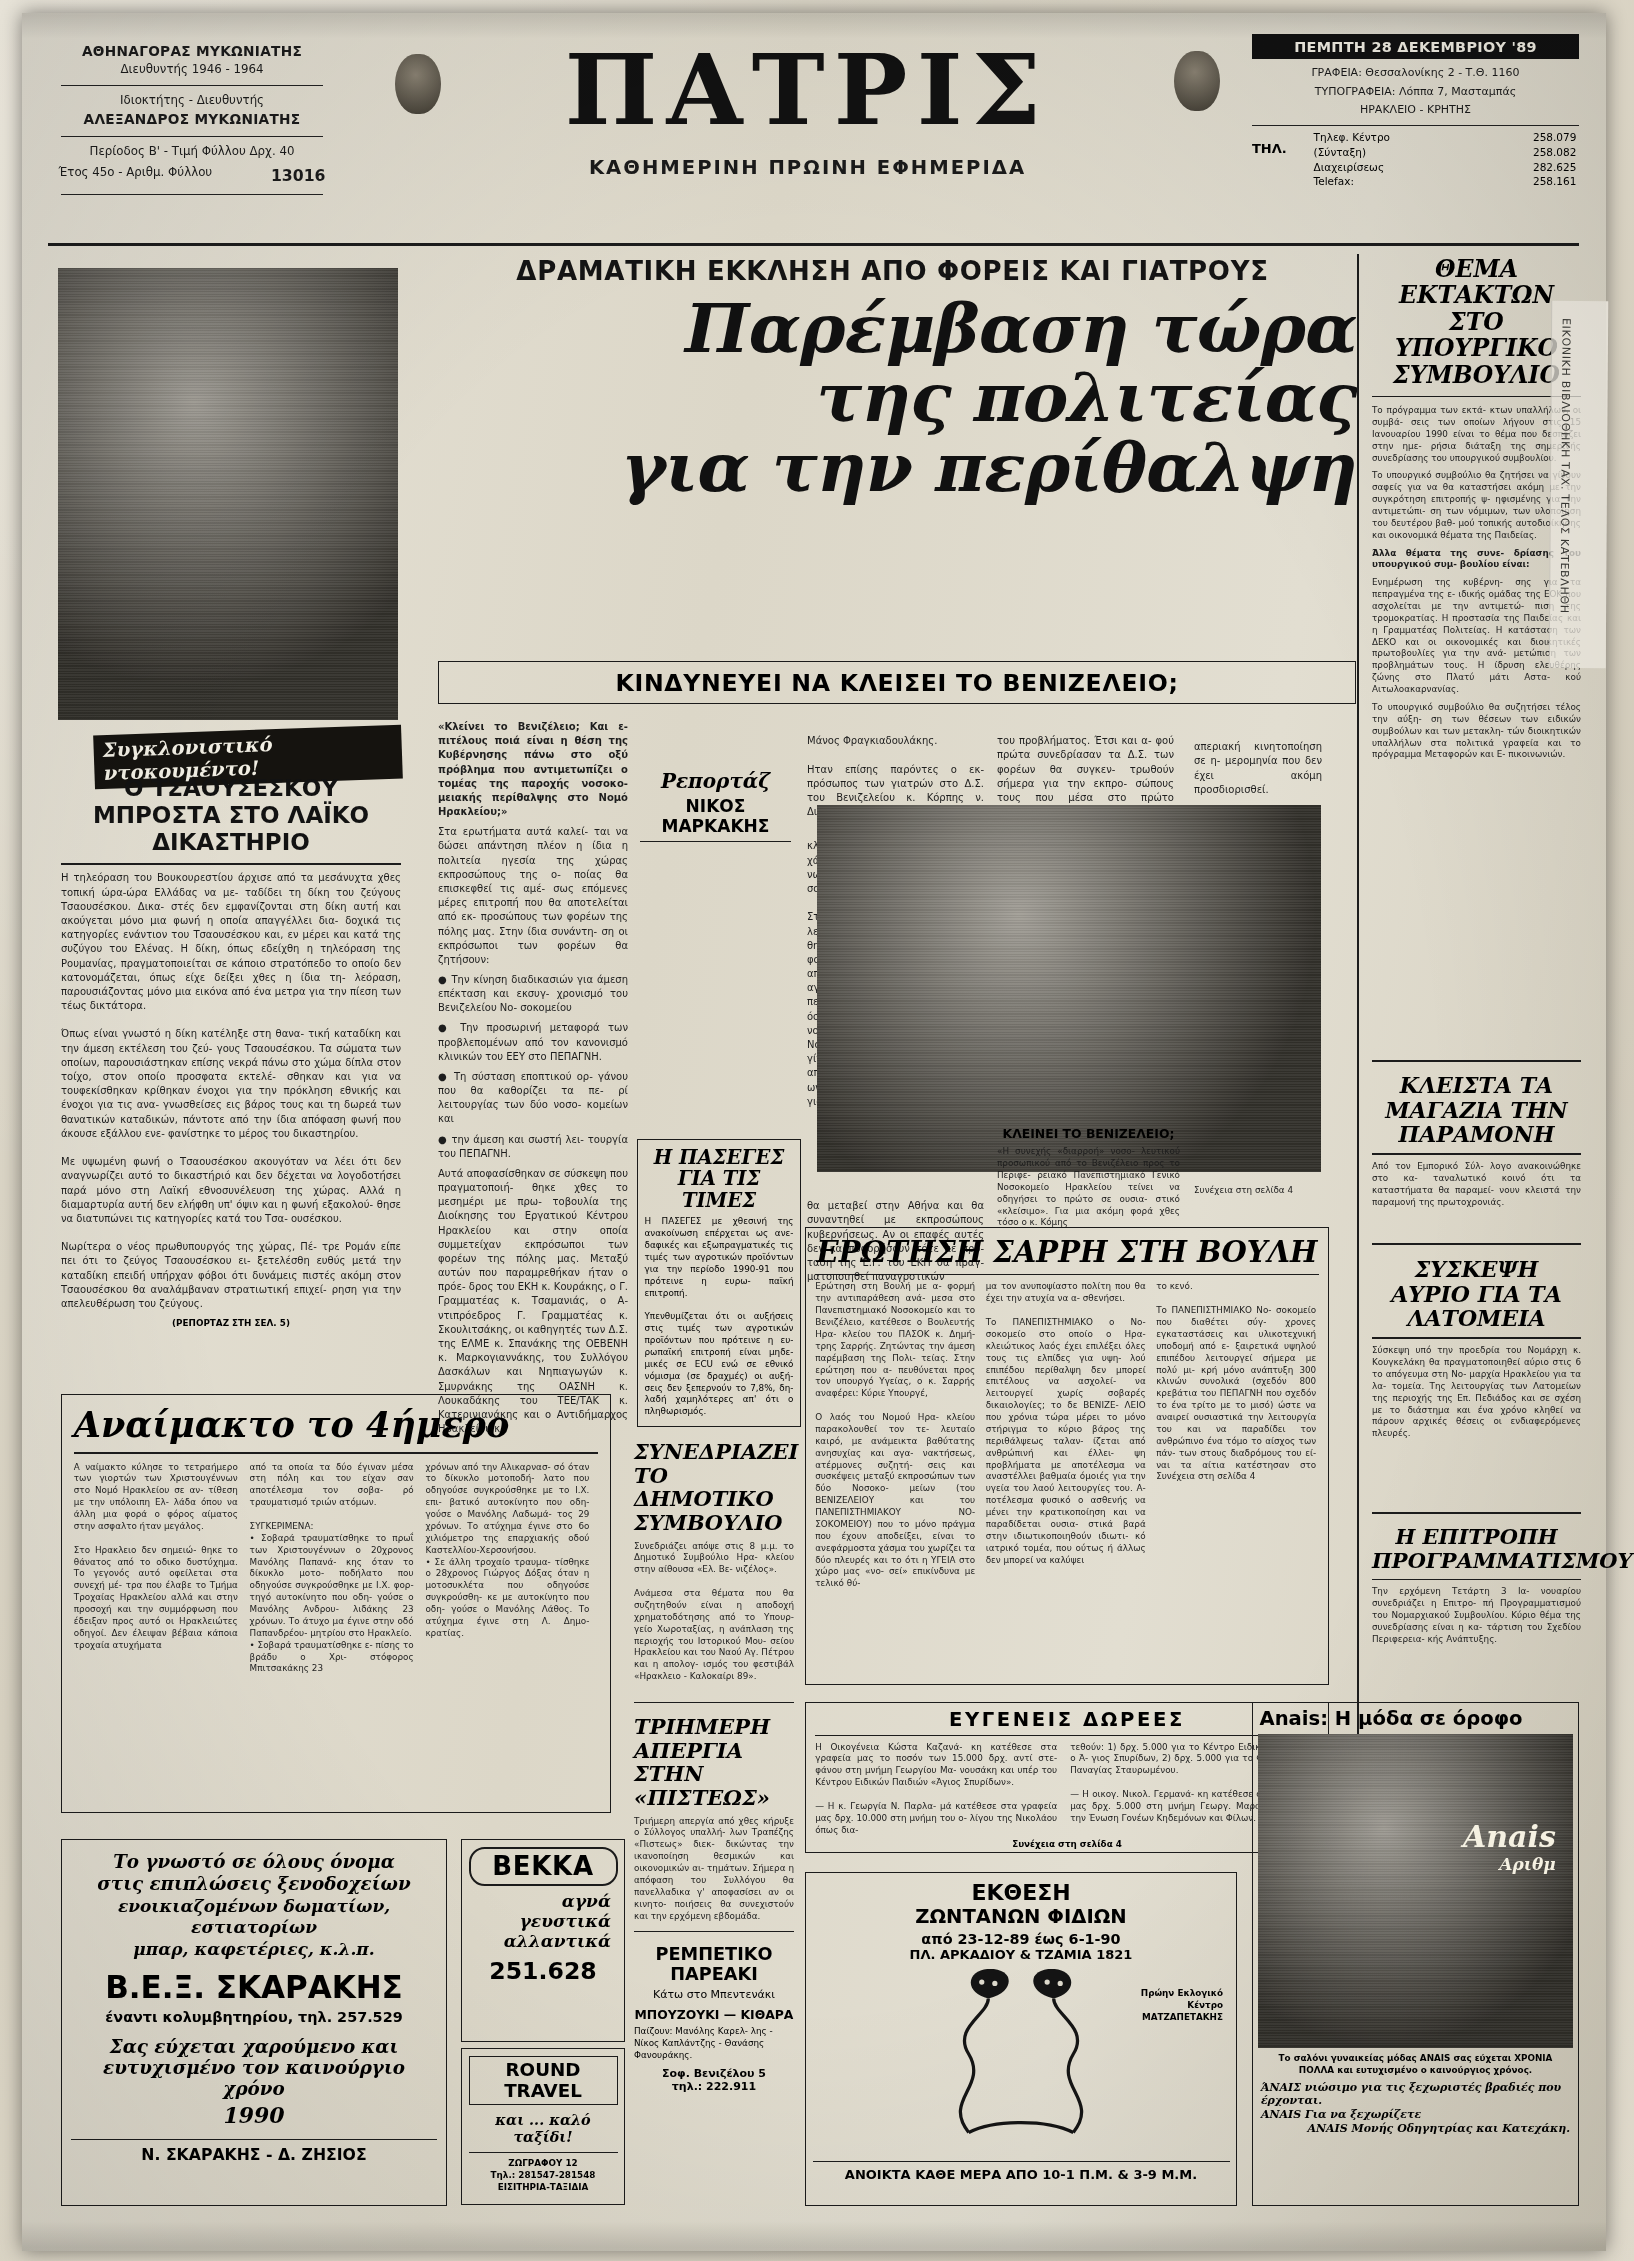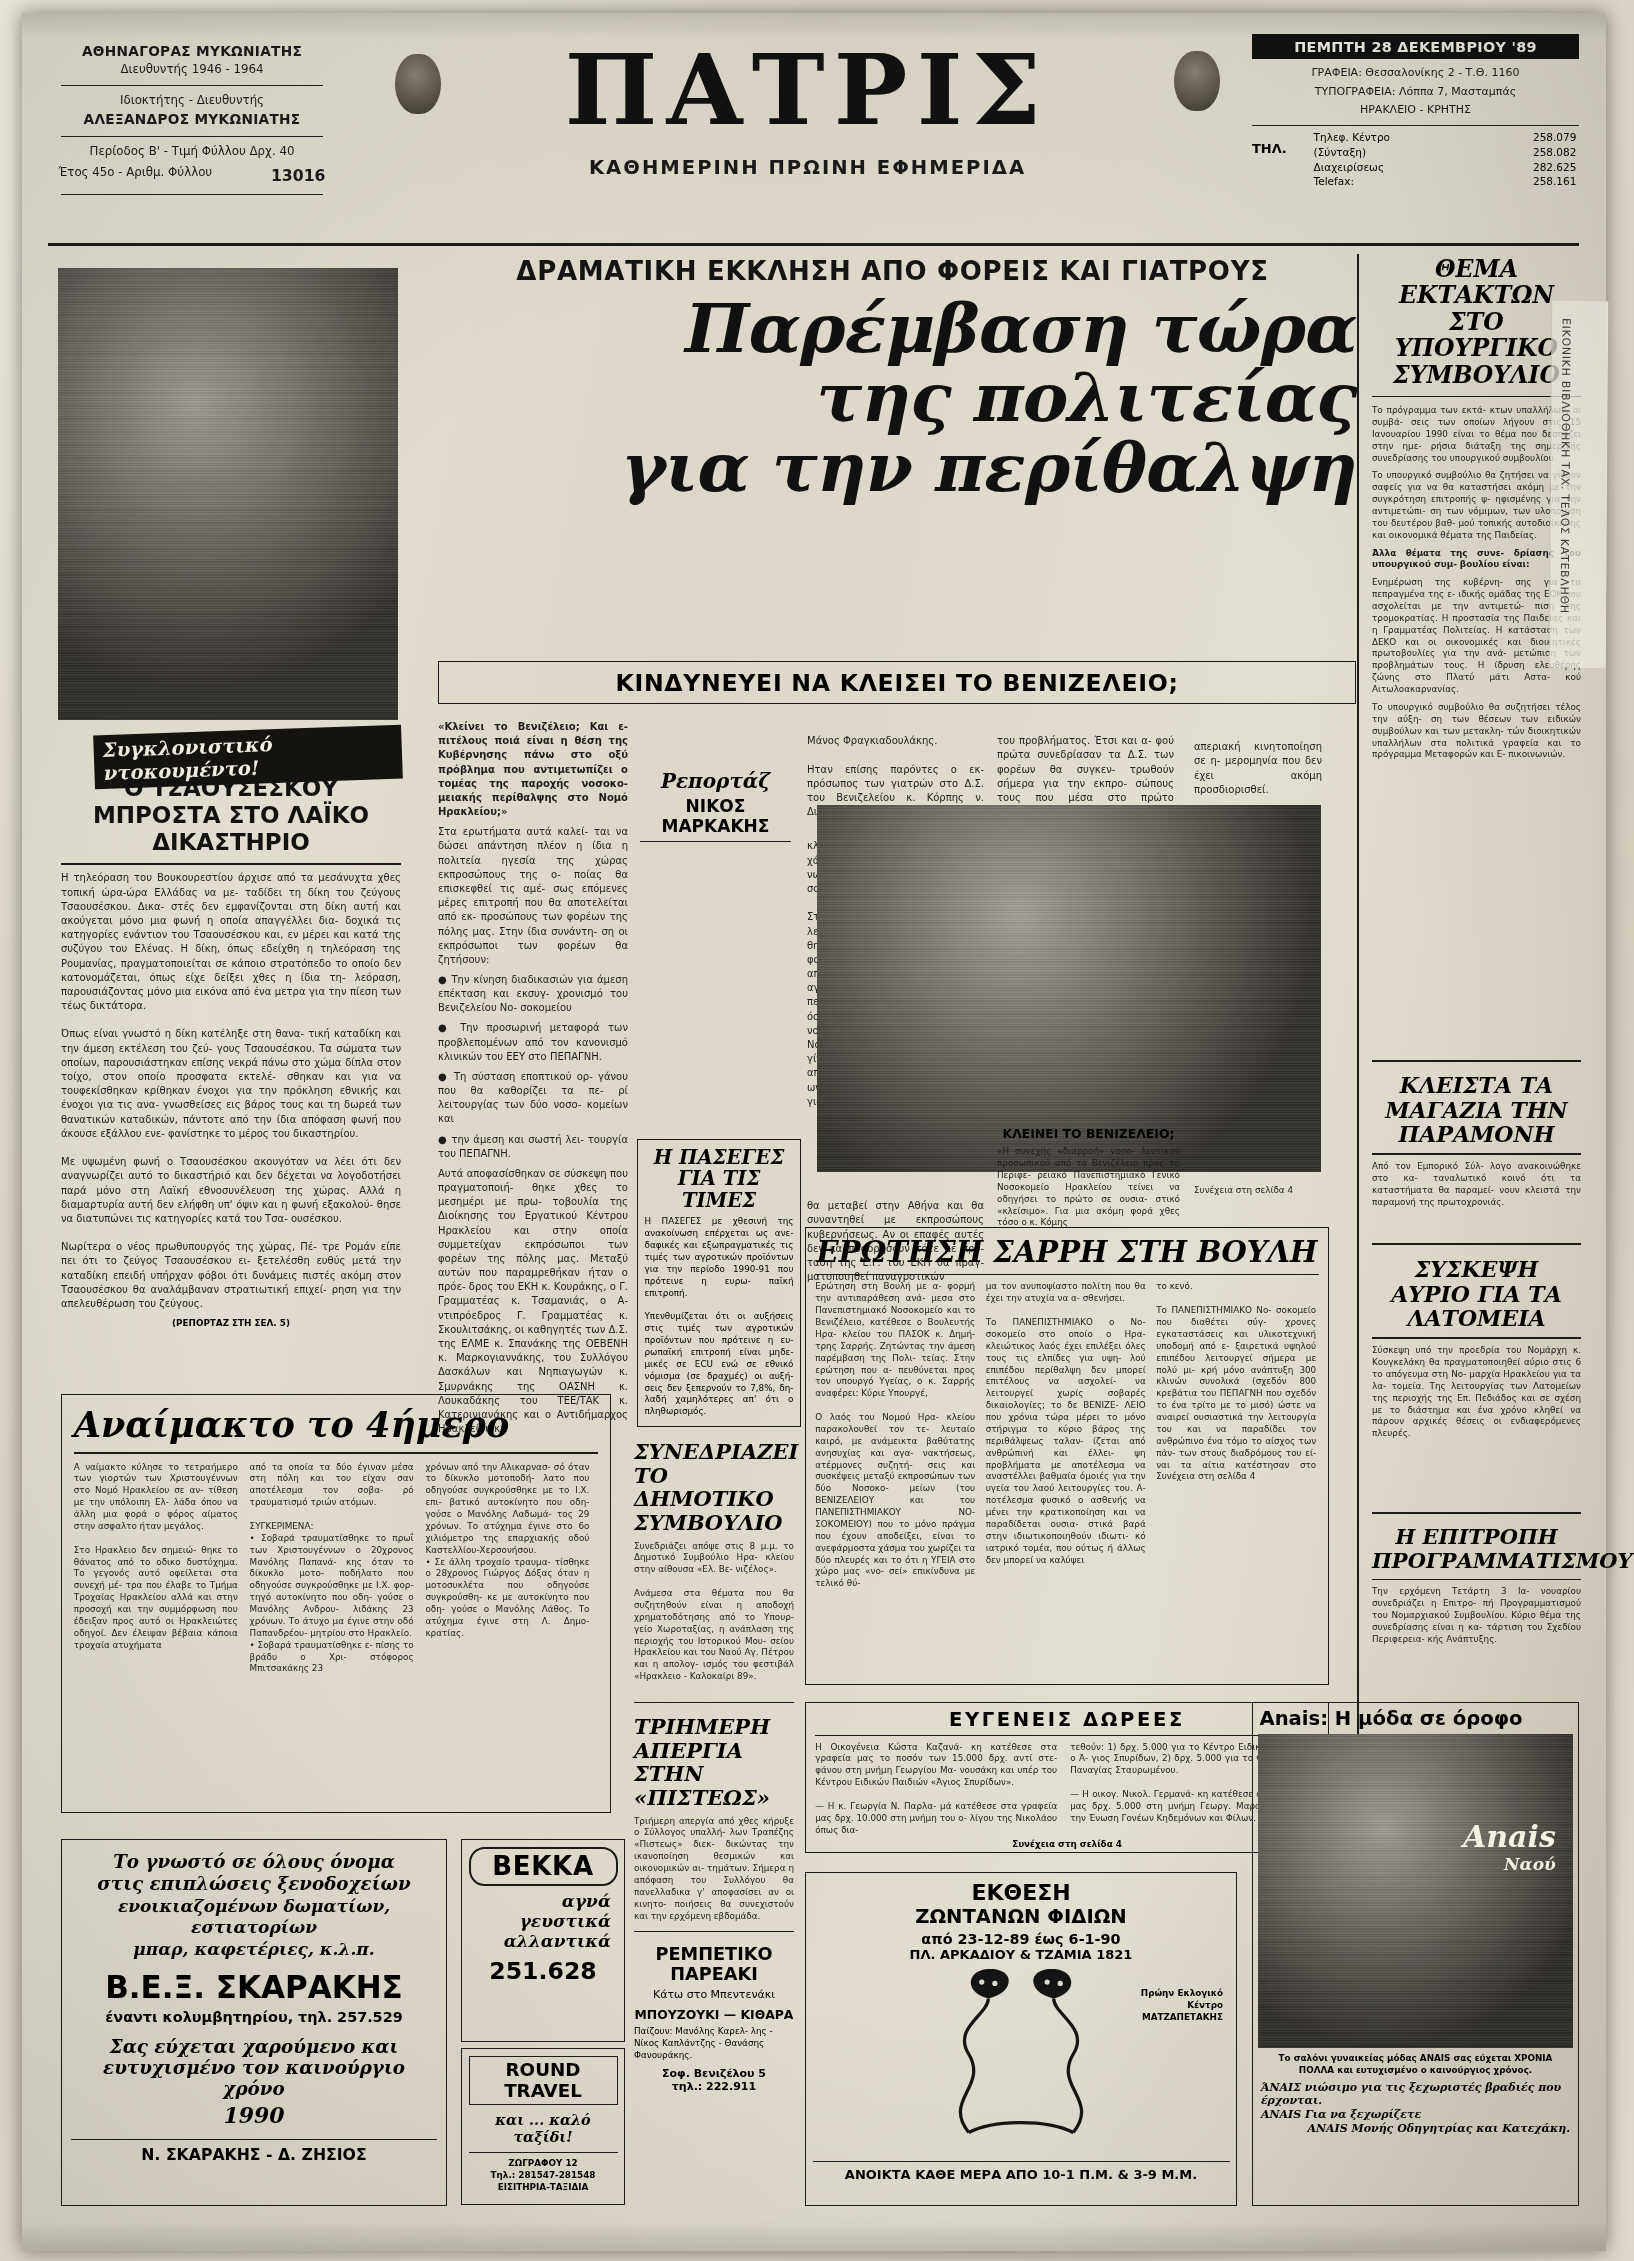--- a/index.html
+++ b/index.html
@@ -341,21 +341,21 @@
 — Η οικογ. Νικολ. Γερμανά- κη κατέθεσε στα γραφεία μας δρχ. 5.000 στη μνήμη Γεωργ. Μαραβελάκη για την Ένωση Γονέων Κηδεμόνων και Φίλων.</div>
       </div>
       <div class="tiny center bold" style="margin-top:2.6px;">Συνέχεια στη σελίδα 4</div>
     </div>
 
     <div class="boxline" style="position:absolute;left:1230px;top:1689px;width:327px;height:504px;box-sizing:border-box;">
       <div class="bold" style="font-size:19.6px;padding:3.9px 6.5px;">Anais: Η μόδα σε όροφο</div>
       <div class="photo" style="margin:0 5.2px;height:314px;">
         <div style="position:absolute;right:17px;top:85px;z-index:3;color:#f5f1e2;">
           <div class="cursive" style="font-size:30px;">Anais</div>
-          <div class="cursive" style="font-size:17px;text-align:right;">Ναού</div>
+          <div class="cursive" style="font-size:17px;text-align:right;">Αριθμ</div>
         </div>
       </div>
       <div class="tiny bold center" style="padding:5.2px 7.9px 1.3px;">Το σαλόνι γυναικείας μόδας ANAIS σας εύχεται ΧΡΟΝΙΑ ΠΟΛΛΑ και ευτυχισμένο ο καινούργιος χρόνος.</div>
       <div class="cursive" style="font-size:11px;padding:2.6px 7.9px 0;">ΆΝΑΙΣ νιώσιμο για τις ξεχωριστές βραδιές που έρχονται.</div>
       <div class="cursive" style="font-size:11px;padding:1.3px 7.9px 0;">ANAIS Για να ξεχωρίζετε</div>
       <div class="cursive" style="font-size:11px;padding:1.3px 7.9px 0;text-align:right;">ANAIS Μονής Οδηγητρίας και Κατεχάκη.</div>
     </div>
 
     <div class="boxline" style="position:absolute;left:39px;top:1826px;width:386px;height:367px;box-sizing:border-box;padding:10.5px 9.2px;text-align:center;">
       <div class="cursive" style="font-size:18.3px;line-height:1.25;">Το γνωστό σε όλους όνομα</div>

